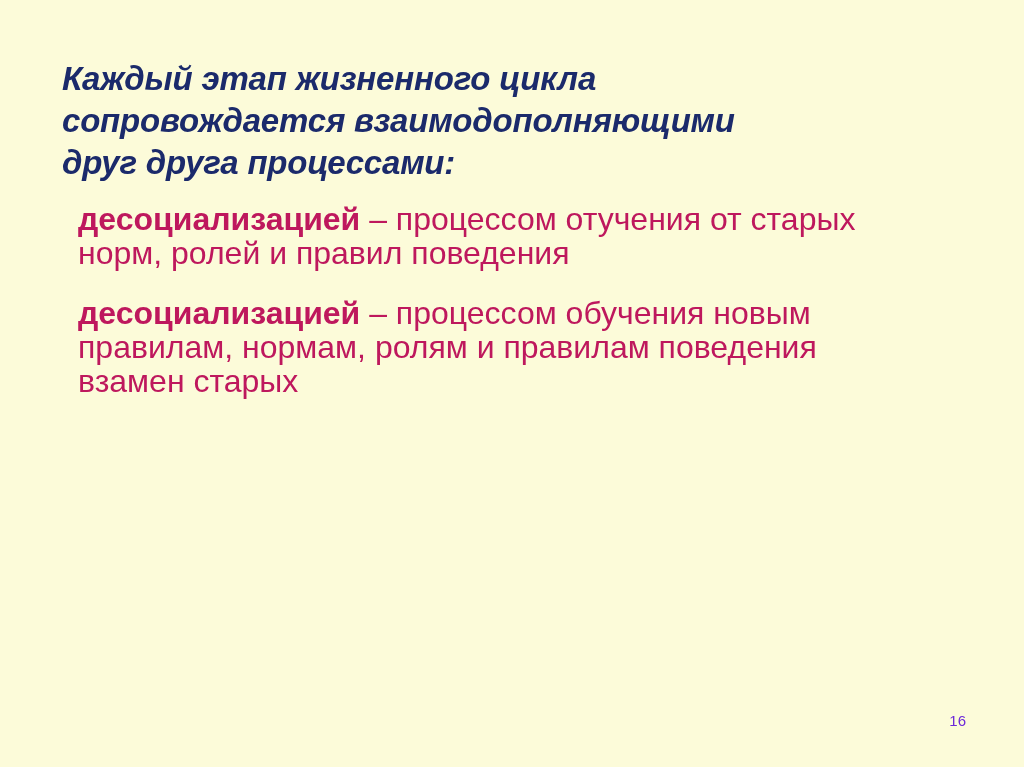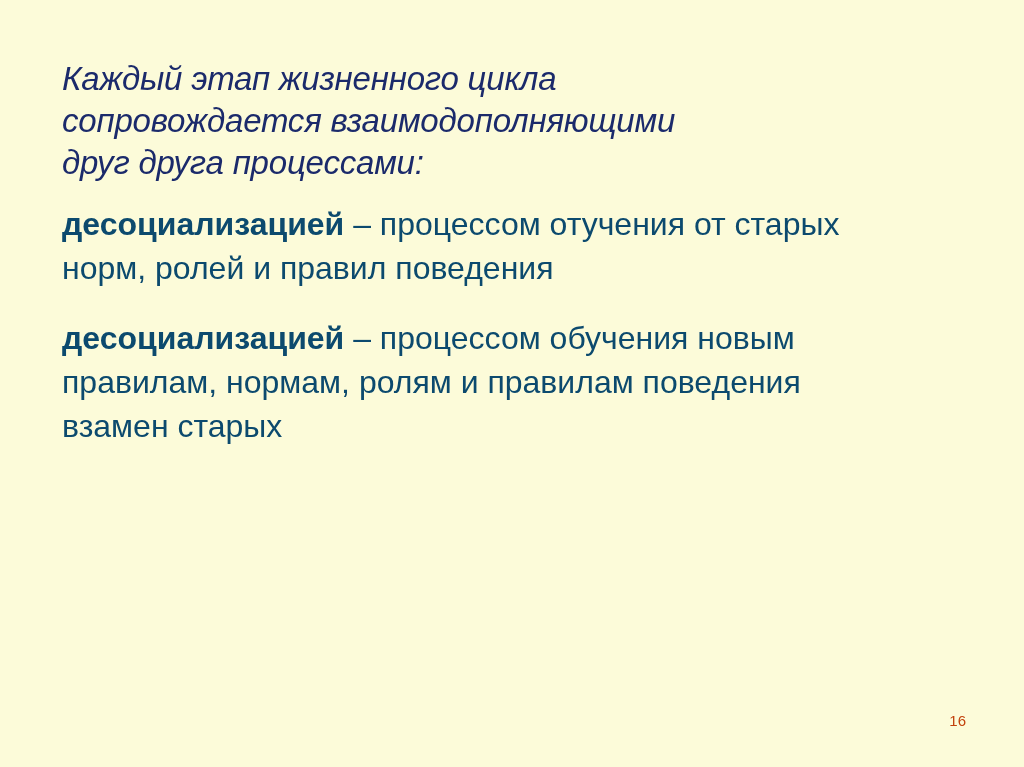--- a/index.html
+++ b/index.html
@@ -22,43 +22,43 @@
   }
   .content {
     position: absolute;
     left: 62px;
     top: 58px;
     width: 900px;
   }
   .heading {
     color: #1b2a6b;
     font-style: italic;
-    font-weight: normal;
+    font-weight: bold;
     font-size: 33px;
     line-height: 42px;
     letter-spacing: -0.2px;
     margin: 0 0 18px 0;
     max-width: 680px;
   }
   .para {
-    color: #0c4a6e;
+    color: #be185d;
     font-size: 32px;
-    line-height: 44px;
-    margin: 0 0 26px 0;
+    line-height: 34px;
+    margin: 0 0 26px 16px;
     max-width: 830px;
   }
   .para .term {
     font-weight: bold;
   }
   .page-number {
     position: absolute;
     right: 58px;
     bottom: 38px;
     font-size: 15px;
-    color: #c2410c;
+    color: #6d28d9;
     font-family: "Liberation Sans", sans-serif;
   }
 </style>
 </head>
 <body>
 
 <div class="slide">
 
   <div class="content">
 

